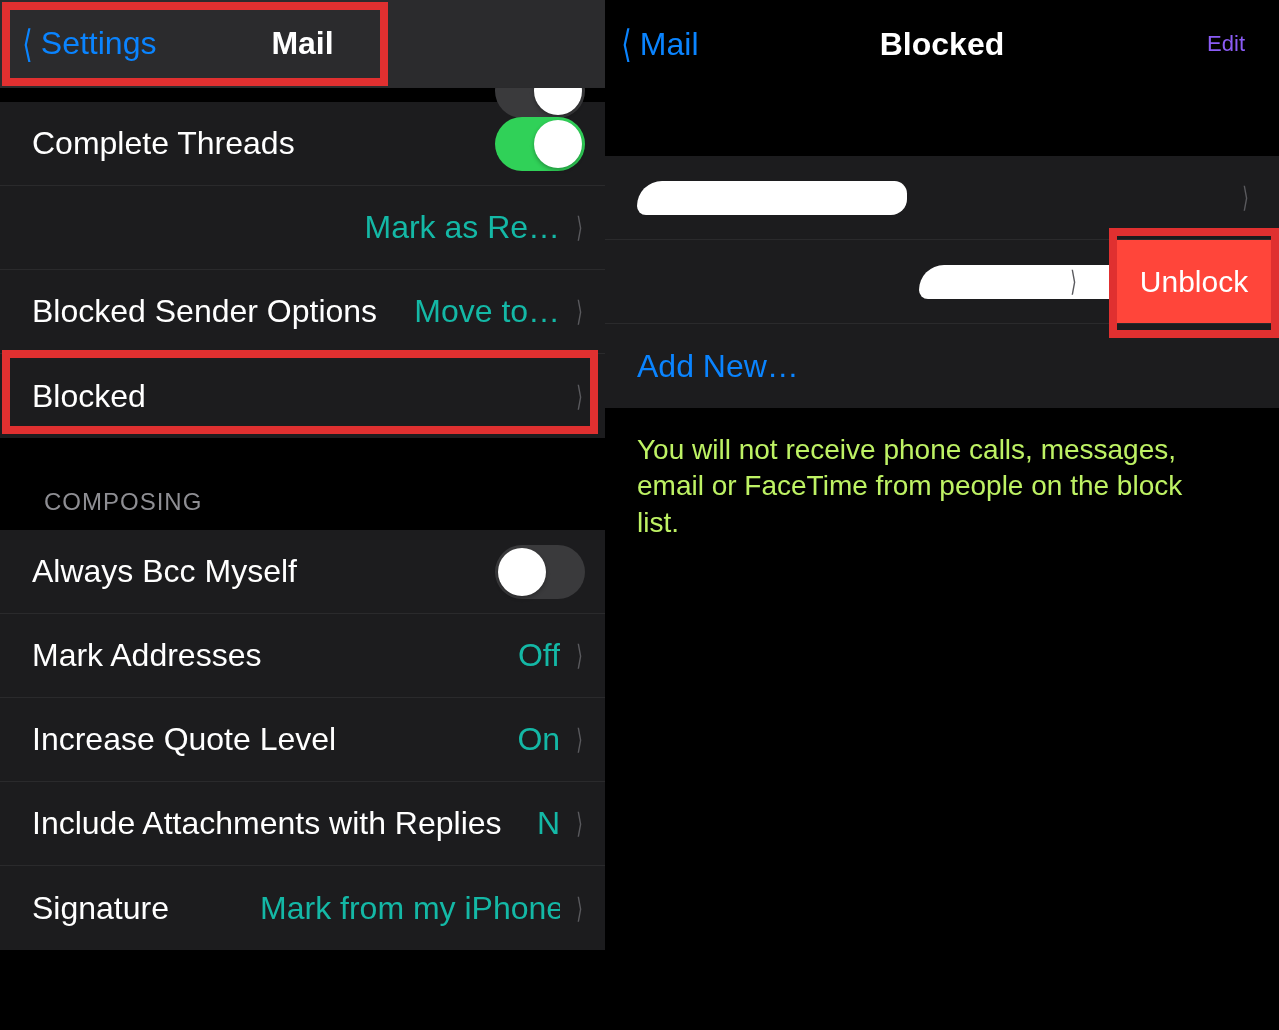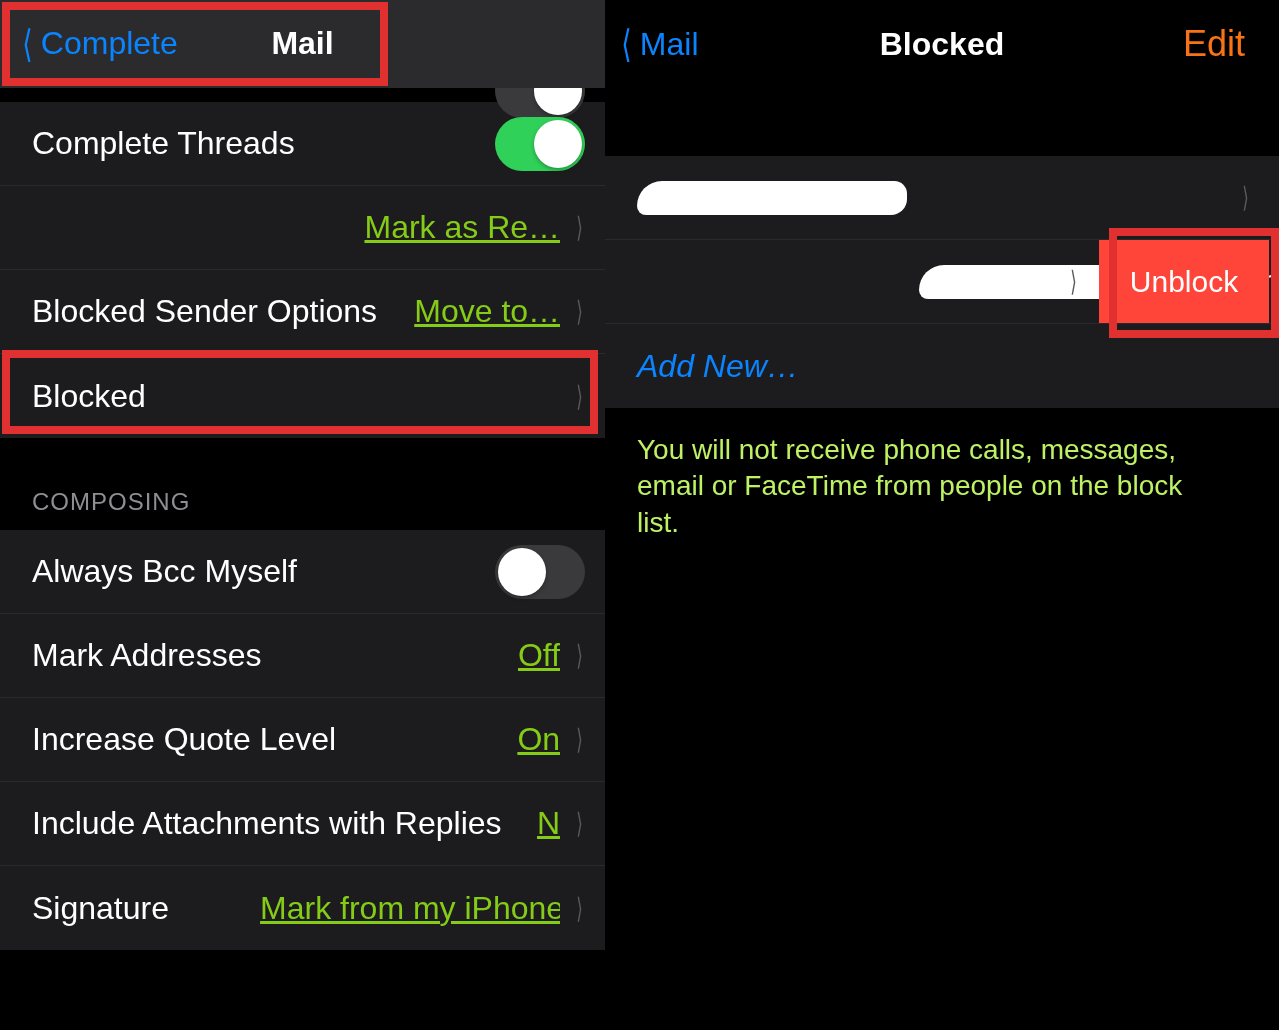--- a/index.html
+++ b/index.html
@@ -30,35 +30,35 @@
   }
   .nav-back .chev { font-size: 38px; margin-right: 6px; display:inline-block; transform: scaleX(0.7);}
   .nav-title {
     position: absolute;
     left: 50%;
     transform: translateX(-50%);
     font-size: 32px;
     font-weight: 600;
     color: #fff;
   }
-  .nav-edit { color: #f97316; font-size: 36px; font-weight: 400; padding-right: 20px;}
+  .nav-edit { color: #8b5cf6; font-size: 22px; font-weight: 400; padding-right: 20px;}
 
   
   .cell-group { background: #1c1c1e; }
   .cell {
     min-height: 84px;
     display: flex;
     align-items: center;
     padding: 0 20px 0 32px;
     border-bottom: 1px solid #2a2a2c;
     position: relative;
   }
   .cell:last-child { border-bottom: none; }
   .cell .label { font-size: 32px; font-weight: 400; color: #fff; flex-shrink:0;}
-  .cell .value { font-size: 32px; color: #84cc16; margin-left: auto; text-align: right; overflow: hidden; white-space: nowrap; text-overflow: clip; max-width: 300px; text-decoration: underline;}
+  .cell .value { font-size: 32px; color: #14b8a6; margin-left: auto; text-align: right; overflow: hidden; white-space: nowrap; text-overflow: clip; max-width: 300px;}
   .cell .chevron {
     color: #5a5a5e;
     font-size: 28px;
     margin-left: 14px;
     display:inline-block;
     transform: scaleX(0.6);
   }
   .cell .spacer { flex: 1; min-width: 12px;}
 
   
@@ -86,20 +86,21 @@
   }
   .peek-toggle .knob { position:absolute; width: 48px; height: 48px; border-radius:50%; background:#fff; top:3px; right:3px; box-shadow: 0 2px 4px rgba(0,0,0,.3);}
 
   
   .section-header {
     padding: 50px 32px 14px;
     color: #8e8e93;
     font-size: 24px;
     letter-spacing: 1px;
     background: #000;
+    margin-left: 12px;
   }
 
   
   .hl {
     position: absolute;
     border: 8px solid #e03030;
     pointer-events: none;
   }
   .hl.nav-hl { top: 2px; left: 2px; width: 386px; height: 84px; }
   .hl.blocked-hl { left: 2px; width: 596px; height: 84px; }
@@ -121,41 +122,40 @@
     border-radius: 28px 14px 18px 10px;
   }
   .redact.r1 { width: 270px; height: 34px; }
   .redact.r2 { width: 220px; height: 34px; }
   .email-tail { font-size: 32px; color: #fff; margin-left: -6px;}
   .blocked-cell .chevron { position: absolute; right: 28px; color: #5a5a5e; font-size: 28px; transform: scaleX(0.6);}
   .swiped .chevron { right: 200px; }
 
   .unblock-btn {
     position: absolute;
-    right: 10px; top:0; bottom:0;
+    right: 0; top:0; bottom:0;
     width: 170px;
     background: #ff453a;
     color: #fff;
     display: flex;
     align-items: center;
     justify-content: center;
     font-size: 30px;
     font-weight: 400;
   }
 
   .add-new {
     color: #0a84ff;
     font-size: 32px;
     font-weight: 400;
     height: 84px;
     display: flex;
     align-items: center;
     padding-left: 32px;
     background: #1c1c1e;
-    font-style: italic;
   }
   .footer-note {
     color: #bef264;
     font-size: 28px;
     line-height: 1.3;
     padding: 24px 32px;
     max-width: 620px;
   }
 
   
@@ -163,21 +163,21 @@
 </style>
 </head>
 <body>
 
 <div class="container">
 
   <div class="panel left">
     <div class="navbar left-nav" style="position:relative;">
       <div class="nav-back">
         <span class="chev">⟨</span>
-        <span>Complete</span>
+        <span>Settings</span>
       </div>
       <div class="nav-title">Mail</div>
       <div class="hl nav-hl"></div>
     </div>
 
     <div class="left-scroll">
       <div class="peek-toggle">
           <div class="knob"></div>
         </div>
 

